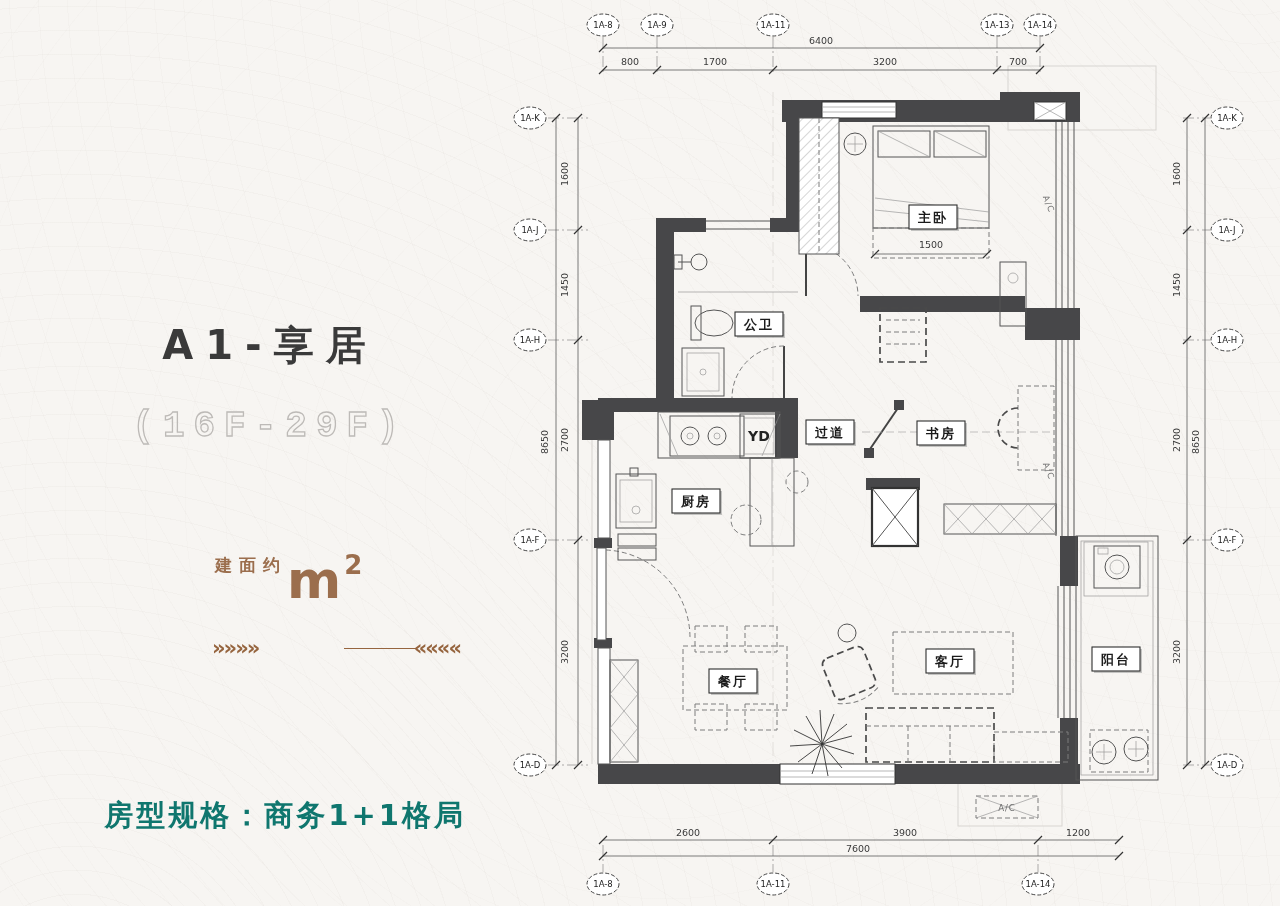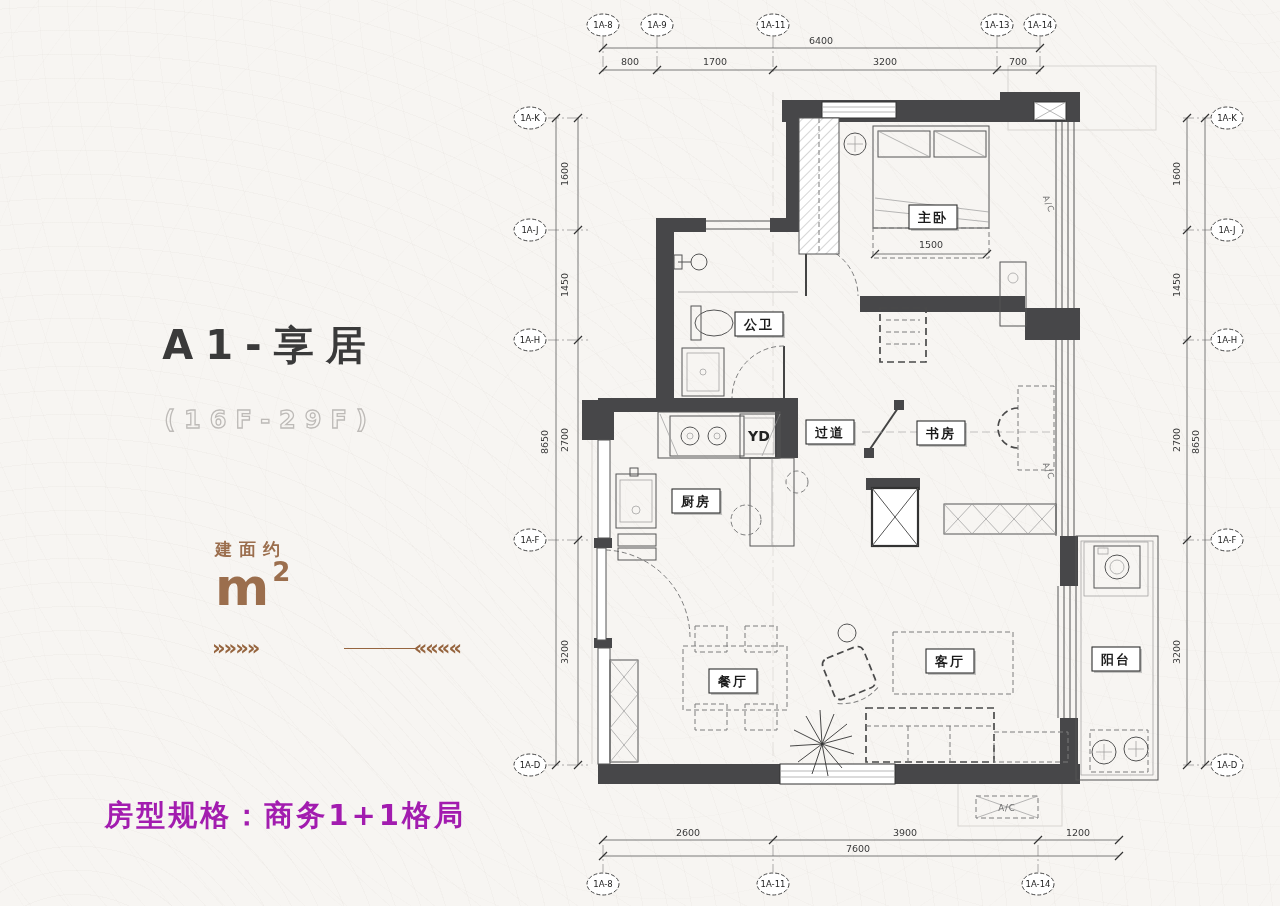--- a/index.html
+++ b/index.html
@@ -13,35 +13,35 @@
     background:
       repeating-radial-gradient(circle at 6% 112%, rgba(170,158,148,.055) 0 1px, transparent 1px 24px),
       repeating-radial-gradient(circle at 98% -8%, rgba(170,158,148,.045) 0 1px, transparent 1px 29px),
       repeating-radial-gradient(circle at 52% 55%, rgba(170,158,148,.03) 0 1px, transparent 1px 40px);
   }
   .abs{position:absolute;}
   
   .title{left:70px;top:318px;width:400px;text-align:center;
     font-size:40px;font-weight:700;color:#3a3a3a;letter-spacing:12px;}
   .floors{left:70px;top:406px;width:400px;text-align:center;
-    font-size:24px;font-weight:700;letter-spacing:9px;
-    color:transparent;-webkit-text-stroke:1.3px #bdbab7;}
+    font-size:36px;font-weight:700;letter-spacing:9px;
+    color:transparent;font-family:Liberation Mono, monospace;-webkit-text-stroke:1.3px #bdbab7;}
   .area-row{left:205px;top:538px;display:flex;align-items:flex-start;}
   .area-num{font-size:100px;line-height:92px;font-weight:700;color:#9b6e4d;letter-spacing:6px;}
-  .unit-col{display:flex;flex-direction:column;margin-left:10px;margin-top:0;}
+  .unit-col{display:flex;flex-direction:row;margin-left:10px;margin-top:16px;}
   .approx{font-size:17px;font-weight:700;color:#9b6e4d;letter-spacing:7px;}
   .unit-line{display:flex;align-items:flex-start;}
   .unit-m{font-size:52px;line-height:52px;font-weight:700;color:#9b6e4d;}
   .unit-sup{font-size:26px;font-weight:700;color:#9b6e4d;margin-left:3px;margin-top:-4px;}
   .arrows{left:212px;top:638px;width:248px;display:flex;justify-content:space-between;align-items:center;}
   .chev{font-size:21px;font-weight:700;color:#96653f;letter-spacing:-2px;line-height:20px;}
   .rule-group{display:flex;align-items:center;}
   .rule{display:inline-block;width:72px;height:0;border-top:1.6px solid #96653f;margin-right:-2px;}
   .spec{left:48px;top:792px;width:418px;text-align:right;
-    font-size:29px;font-weight:700;color:#a21caf;letter-spacing:3px;line-height:46px;}
+    font-size:29px;font-weight:700;color:#0f766e;letter-spacing:3px;line-height:46px;}
   
   .wall{fill:#474749;}
   .twall{fill:#fff;stroke:#555;stroke-width:1;}
   .ln{stroke:#555;stroke-width:1;fill:none;}
   .lt{stroke:#999;stroke-width:.7;fill:none;}
   .dash{stroke:#7d7d7d;stroke-width:1;fill:none;stroke-dasharray:5 3;}
   .dashb{stroke:#4a4a4a;stroke-width:1.7;fill:none;stroke-dasharray:7 4;}
   .dimln{stroke:#5a5a5a;stroke-width:.8;fill:none;}
   .tick{stroke:#333;stroke-width:1.2;fill:none;}
   .leader{stroke:#8a8a8a;stroke-width:.7;fill:none;stroke-dasharray:11 3 2 3;}

